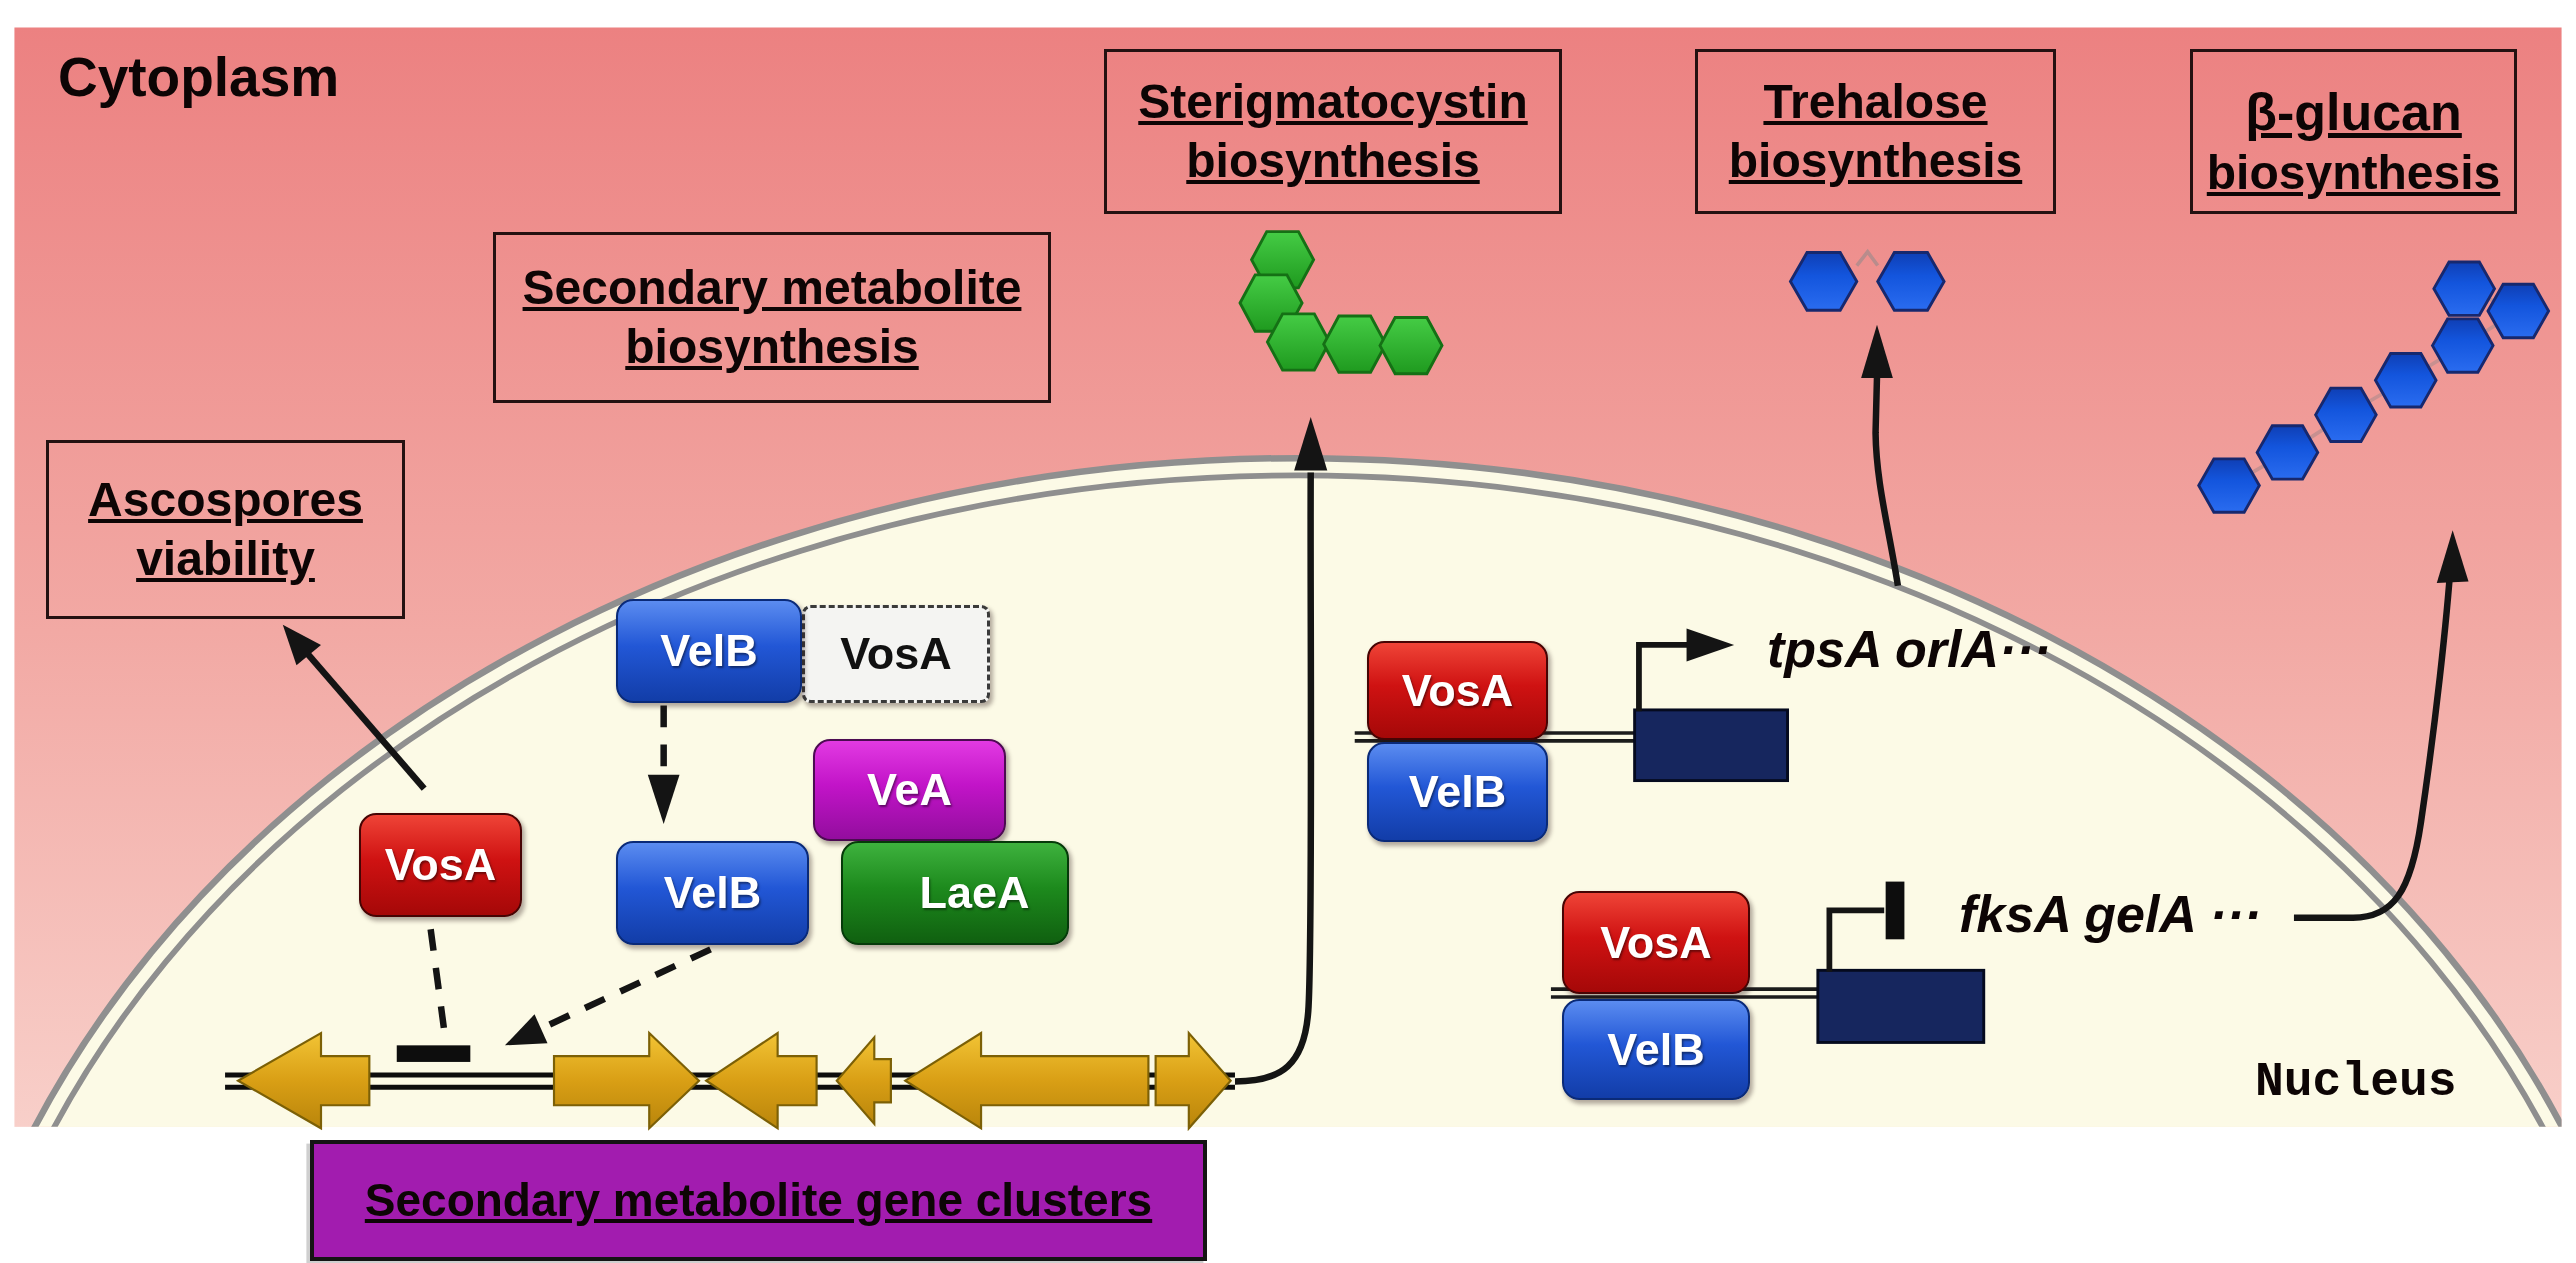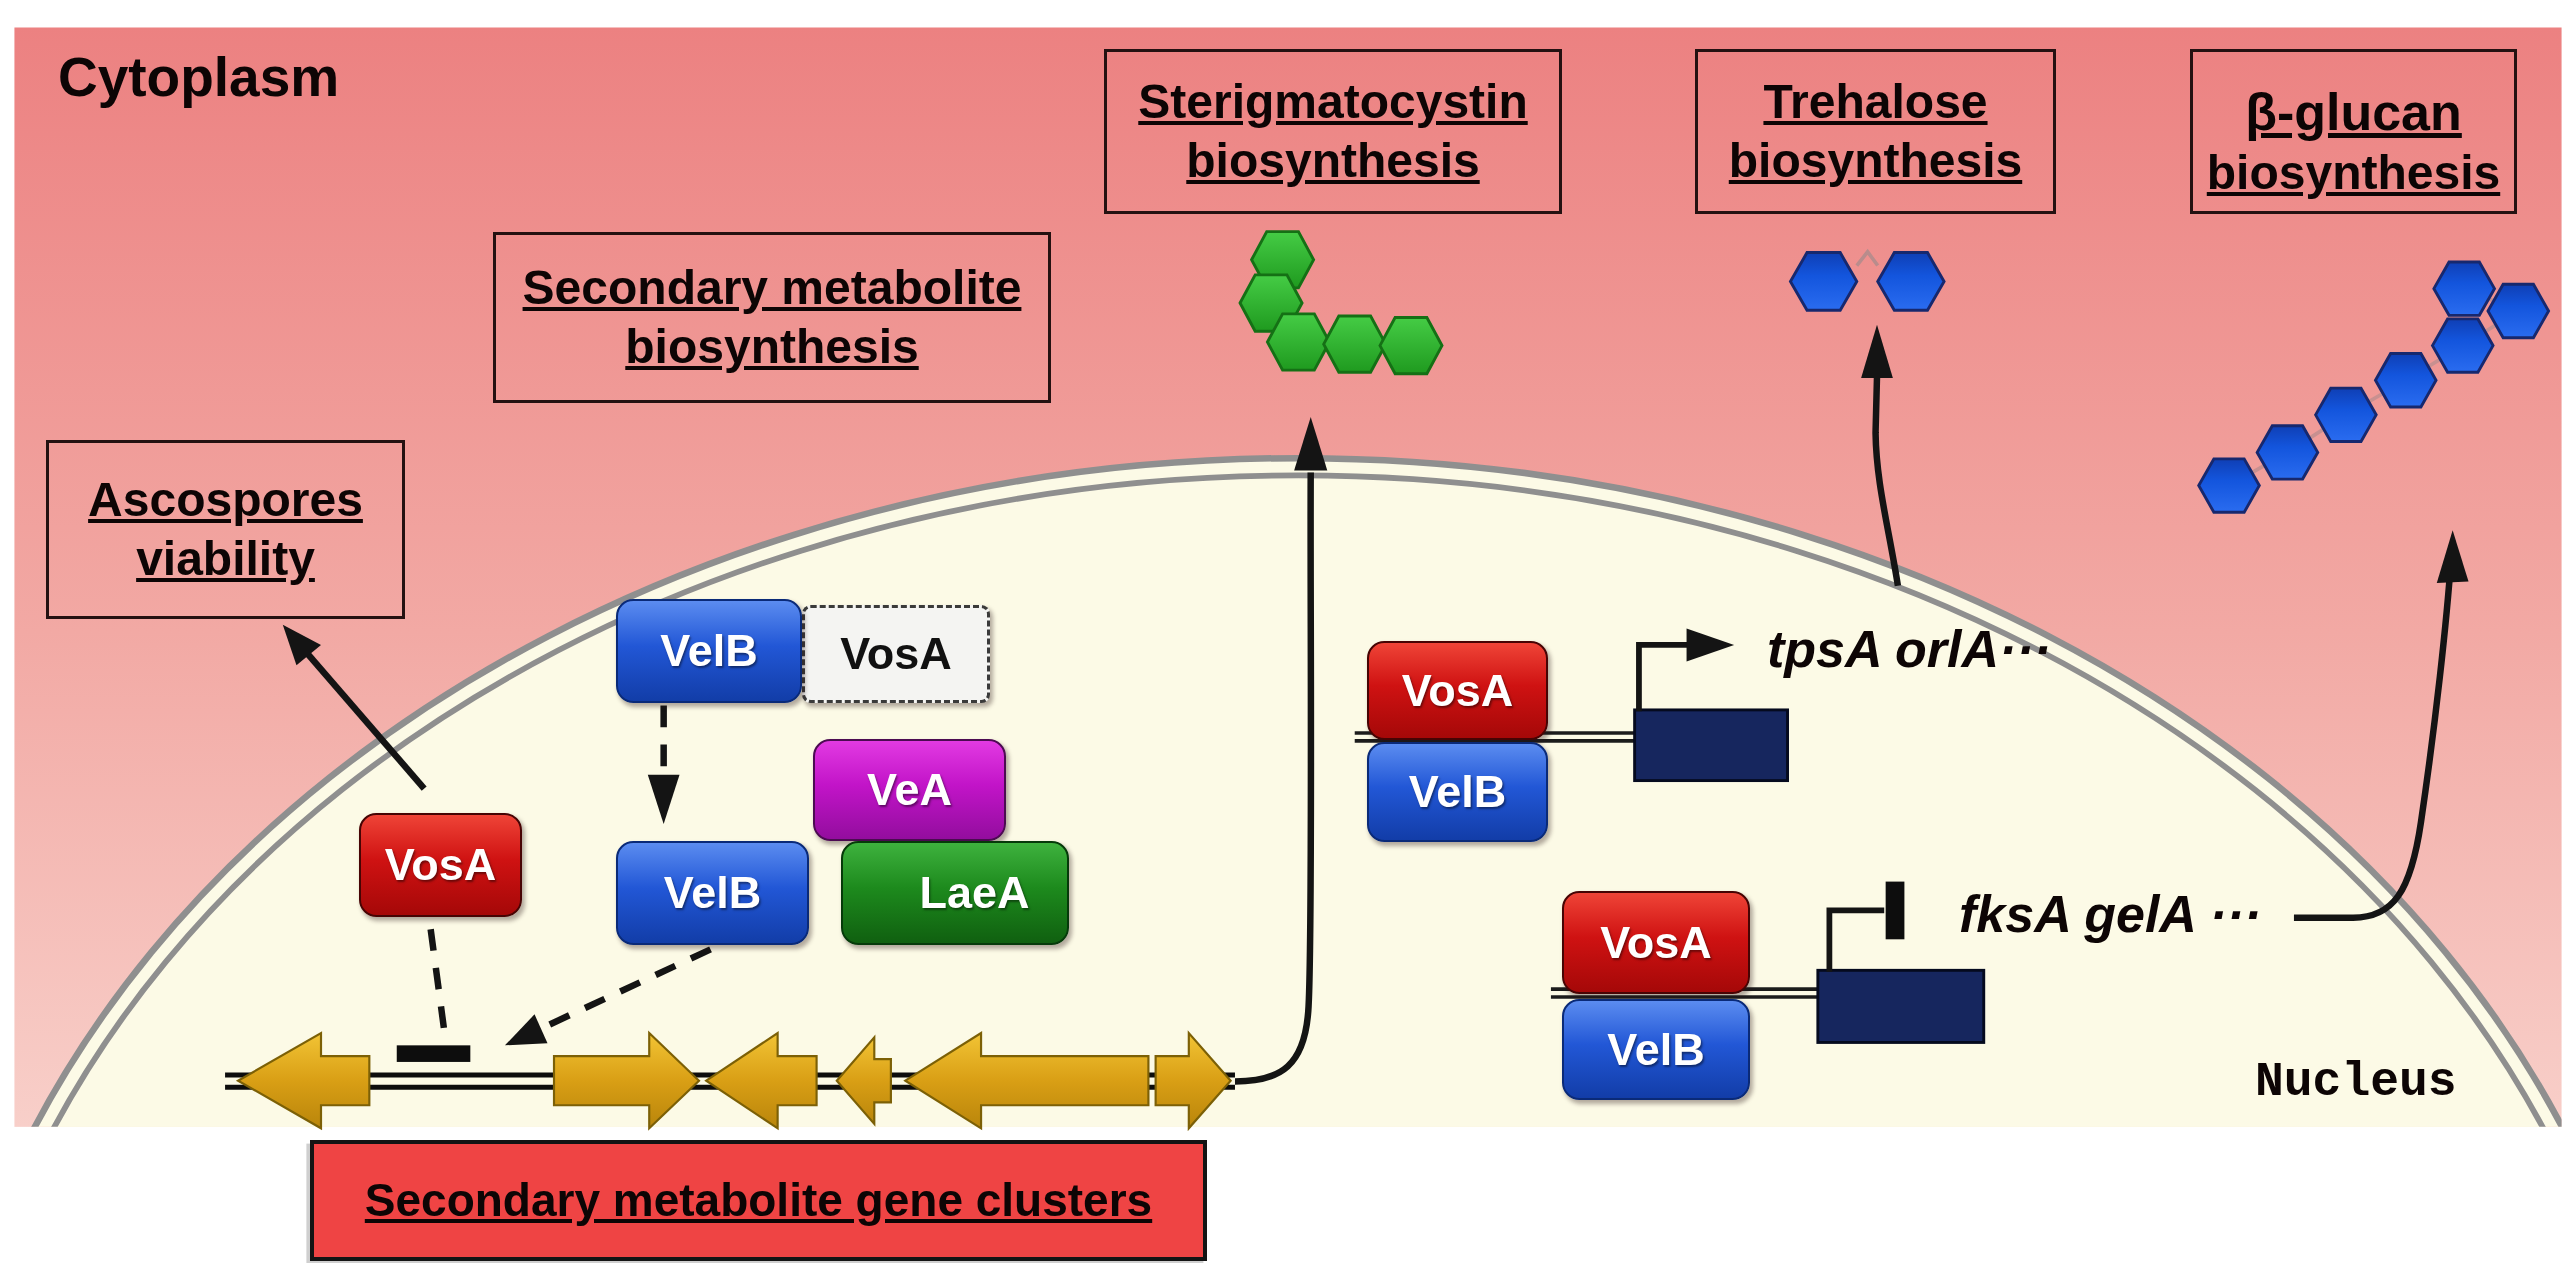--- a/index.html
+++ b/index.html
@@ -2,21 +2,21 @@
 <html style="font-size:11.5px"><head>
 <meta charset="utf-8">
 <style>
   html,body{margin:0;padding:0;background:#ffffff;}
   #stage{position:relative;width:2576px;height:1264px;background:#ffffff;overflow:hidden;
          font-family:"Liberation Sans", sans-serif;}
   #diagram-svg{position:absolute;left:0;top:0;}
   .pbox{position:absolute;border:3.6px solid #241111;display:flex;flex-direction:column;
         justify-content:center;align-items:center;text-align:center;
         font-weight:bold;font-size:48px;line-height:1.22;color:#0d0505;letter-spacing:0px;text-decoration:underline;}
-  .pbox.white{background:#ef4444;border:4.3px solid #141414;box-shadow:-3.6px 3.6px 0 #cfcfcf;}
+  .pbox.white{background:#a21caf;border:4.3px solid #141414;box-shadow:-3.6px 3.6px 0 #cfcfcf;}
   .plain-label{position:absolute;font-weight:bold;color:#0d0505;}
   .protein{position:absolute;border-radius:17.3px;display:flex;justify-content:center;align-items:center;
            font-weight:bold;font-size:45px;color:#ffffff;text-shadow:1.4px 2.2px 2.2px rgba(0,0,0,0.45);
            box-shadow:2.9px 3.6px 4.3px rgba(40,20,20,0.35);}
   .protein.blue{background:linear-gradient(180deg,#5b8cf0 0%,#2257d6 45%,#123da8 100%);border:2.9px solid #0a2a78;}
   .protein.red{background:linear-gradient(180deg,#ef4437 0%,#cf1212 45%,#a50808 100%);border:2.9px solid #470404;}
   .protein.magenta{background:linear-gradient(180deg,#e23ae2 0%,#c214c8 45%,#930d9e 100%);border:2.9px solid #4c0b52;}
   .protein.green{background:linear-gradient(180deg,#3eb23e 0%,#1d8a1d 45%,#106010 100%);border:2.9px solid #063a0a;}
   .protein.ghost{background:#f4f4f2;border:3.6px dashed #3a3a3a;color:#111111;text-shadow:none;border-radius:8.7px;}
   .gene-text{position:absolute;font-weight:bold;font-style:italic;font-size:52px;color:#0d0505;}

